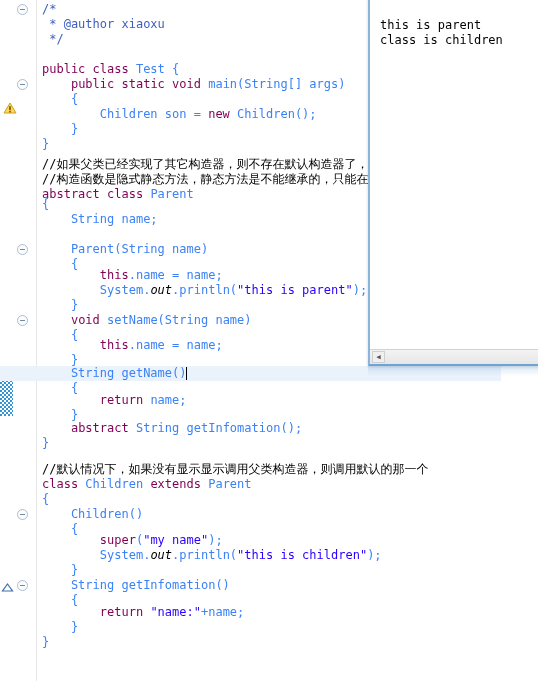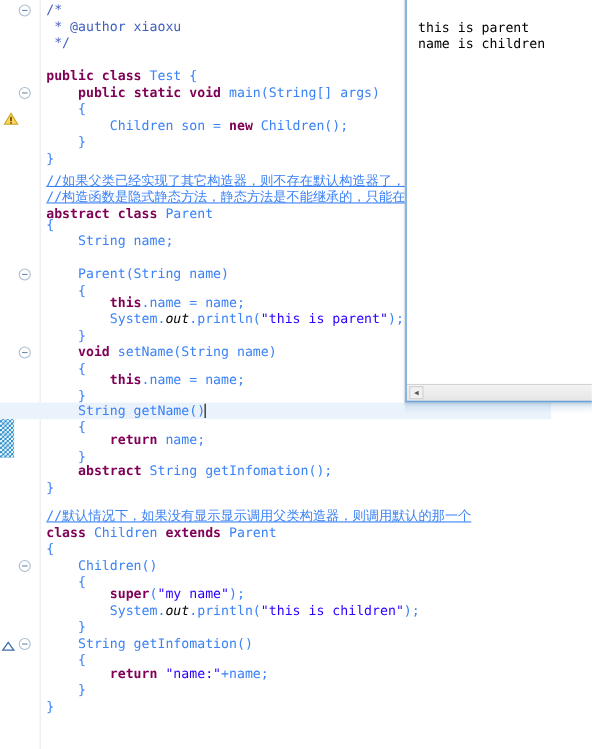--- a/index.html
+++ b/index.html
@@ -60,23 +60,23 @@
     position:absolute;left:37px;top:0;width:501px;height:681px;
     font-family:"DejaVu Sans Mono","Liberation Mono",monospace;
     font-size:12px;line-height:15px;white-space:pre;
     color:#000000;
   }
   .ln{position:absolute;left:5px;height:15px;white-space:pre;}
   .hl-line{
     position:absolute;left:0;width:501px;height:15px;
     background:#eaf2fb;
   }
-  .cmt{color:#3b82f6;text-decoration:underline;}
+  .cmt{color:#000000;}
   .cmt-jd{color:#3f5fbf;}
-  .kw{color:#7f0055;font-weight:bold;}
+  .kw{color:#7f0055;font-weight:normal;}
   .str{color:#2a00ff;}
   .stat{font-style:italic;color:#000;}
   .plain{color:#3b82f6;}
 
   
   #caret{
     position:absolute;left:0;top:0;width:1px;height:13px;background:#000;
   }
 
   
@@ -144,20 +144,20 @@
 
     <div class="hl-line" id="hl" style="top: 366px;"></div>
 
     <div id="code"><div class="ln" style="top: 2px;"><span class="cmt-jd">/*</span></div><div class="ln" style="top: 17px;"><span class="cmt-jd"> * @author xiaoxu</span></div><div class="ln" style="top: 32px;"><span class="cmt-jd"> */</span></div><div class="ln" style="top: 47px;"></div><div class="ln" style="top: 62px;"><span class="kw">public class </span><span class="plain">Test {</span></div><div class="ln" style="top: 77px;"><span class="plain">    </span><span class="kw">public static void </span><span class="plain">main(String[] args)</span></div><div class="ln" style="top: 92px;"><span class="plain">    {</span></div><div class="ln" style="top: 107px;"><span class="plain">        Children son = </span><span class="kw">new </span><span class="plain">Children();</span></div><div class="ln" style="top: 122px;"><span class="plain">    }</span></div><div class="ln" style="top: 137px;"><span class="plain">}</span></div><div class="ln" style="top: 152px;"></div><div class="ln" style="top: 157px;"><span class="cmt">//如果父类已经实现了其它构造器，则不存在默认构造器了，</span></div><div class="ln" style="top: 172px;"><span class="cmt">//构造函数是隐式静态方法，静态方法是不能继承的，只能在</span></div><div class="ln" style="top: 187px;"><span class="kw">abstract class </span><span class="plain">Parent</span></div><div class="ln" style="top: 197px;"><span class="plain">{</span></div><div class="ln" style="top: 212px;"><span class="plain">    String name;</span></div><div class="ln" style="top: 227px;"></div><div class="ln" style="top: 242px;"><span class="plain">    Parent(String name)</span></div><div class="ln" style="top: 257px;"><span class="plain">    {</span></div><div class="ln" style="top: 268px;"><span class="plain">        </span><span class="kw">this</span><span class="plain">.name = name;</span></div><div class="ln" style="top: 283px;"><span class="plain">        System.</span><span class="stat">out</span><span class="plain">.println(</span><span class="str">"this is parent"</span><span class="plain">);</span></div><div class="ln" style="top: 298px;"><span class="plain">    }</span></div><div class="ln" style="top: 313px;"><span class="plain">    </span><span class="kw">void </span><span class="plain">setName(String name)</span></div><div class="ln" style="top: 328px;"><span class="plain">    {</span></div><div class="ln" style="top: 338px;"><span class="plain">        </span><span class="kw">this</span><span class="plain">.name = name;</span></div><div class="ln" style="top: 353px;"><span class="plain">    }</span></div><div class="ln" style="top: 366px;"><span class="plain">    String getName()</span></div><div class="ln" style="top: 381px;"><span class="plain">    {</span></div><div class="ln" style="top: 393px;"><span class="plain">        </span><span class="kw">return </span><span class="plain">name;</span></div><div class="ln" style="top: 408px;"><span class="plain">    }</span></div><div class="ln" style="top: 421px;"><span class="plain">    </span><span class="kw">abstract </span><span class="plain">String getInfomation();</span></div><div class="ln" style="top: 436px;"><span class="plain">}</span></div><div class="ln" style="top: 451px;"></div><div class="ln" style="top: 462px;"><span class="cmt">//默认情况下，如果没有显示显示调用父类构造器，则调用默认的那一个</span></div><div class="ln" style="top: 477px;"><span class="kw">class </span><span class="plain">Children </span><span class="kw">extends </span><span class="plain">Parent</span></div><div class="ln" style="top: 492px;"><span class="plain">{</span></div><div class="ln" style="top: 507px;"><span class="plain">    Children()</span></div><div class="ln" style="top: 522px;"><span class="plain">    {</span></div><div class="ln" style="top: 533px;"><span class="plain">        </span><span class="kw">super</span><span class="plain">(</span><span class="str">"my name"</span><span class="plain">);</span></div><div class="ln" style="top: 548px;"><span class="plain">        System.</span><span class="stat">out</span><span class="plain">.println(</span><span class="str">"this is children"</span><span class="plain">);</span></div><div class="ln" style="top: 563px;"><span class="plain">    }</span></div><div class="ln" style="top: 578px;"><span class="plain">    String getInfomation()</span></div><div class="ln" style="top: 593px;"><span class="plain">    {</span></div><div class="ln" style="top: 605px;"><span class="plain">        </span><span class="kw">return </span><span class="str">"name:"</span><span class="plain">+name;</span></div><div class="ln" style="top: 620px;"><span class="plain">    }</span></div><div class="ln" style="top: 635px;"><span class="plain">}</span></div></div>
 
     <div id="caret" style="left: 186.4px; top: 367px;"></div>
   </div>
 
   <div id="console">
     <div id="console-text">this is parent
-name is children</div>
+class is children</div>
     <div id="console-hscroll">
       <div id="console-hscroll-left">◀</div>
     </div>
   </div>
   <div id="console-glow"></div>
 
 </div>
 
 </body></html>

